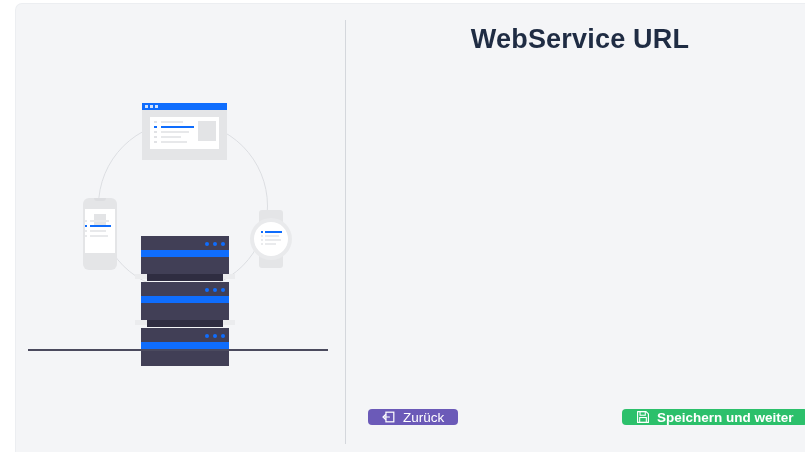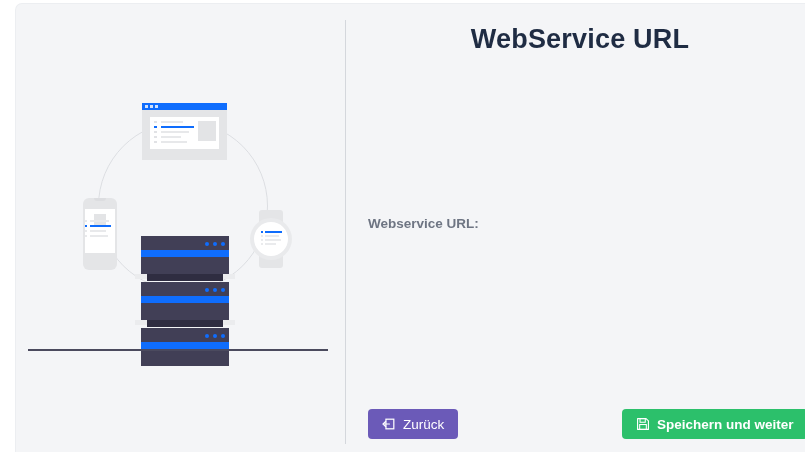--- a/index.html
+++ b/index.html
@@ -338,21 +338,21 @@
     display: flex;
     align-items: center;
     gap: 7px;
     border: none;
     border-radius: 4px;
     color: #ffffff;
     font-family: "Liberation Sans", sans-serif;
     font-size: 13.5px;
     cursor: pointer;
     padding: 0 14px;
-    height: 30px;
+    height: 16px;
     box-sizing: border-box;
   }
   #back-button {
     left: 23px;
     top: 405px;
     background: #6b5ab8;
   }
   #save-button {
     left: 277px;
     top: 405px;
@@ -446,21 +446,20 @@
 
     <div class="ground-line"></div>
   </div>
 
   <div id="divider"></div>
 
   <div id="form-panel">
 
     <div id="page-title">WebService URL</div>
 
-    <div id="field-label">Webservice URL:</div>
 
 
     <button class="btn" id="back-button">
       <svg width="14" height="14" viewBox="0 0 16 16">
         <rect x="4.5" y="2.5" width="9" height="11" fill="none" stroke="#ffffff" stroke-width="1.4"></rect>
         <path d="M8.5 8 H1.5" stroke="#ffffff" stroke-width="1.4" stroke-linecap="round"></path>
         <path d="M4.2 5.2 L1.2 8 L4.2 10.8" fill="none" stroke="#ffffff" stroke-width="1.4" stroke-linecap="round" stroke-linejoin="round"></path>
       </svg>
       <span>Zurück</span>
     </button>

